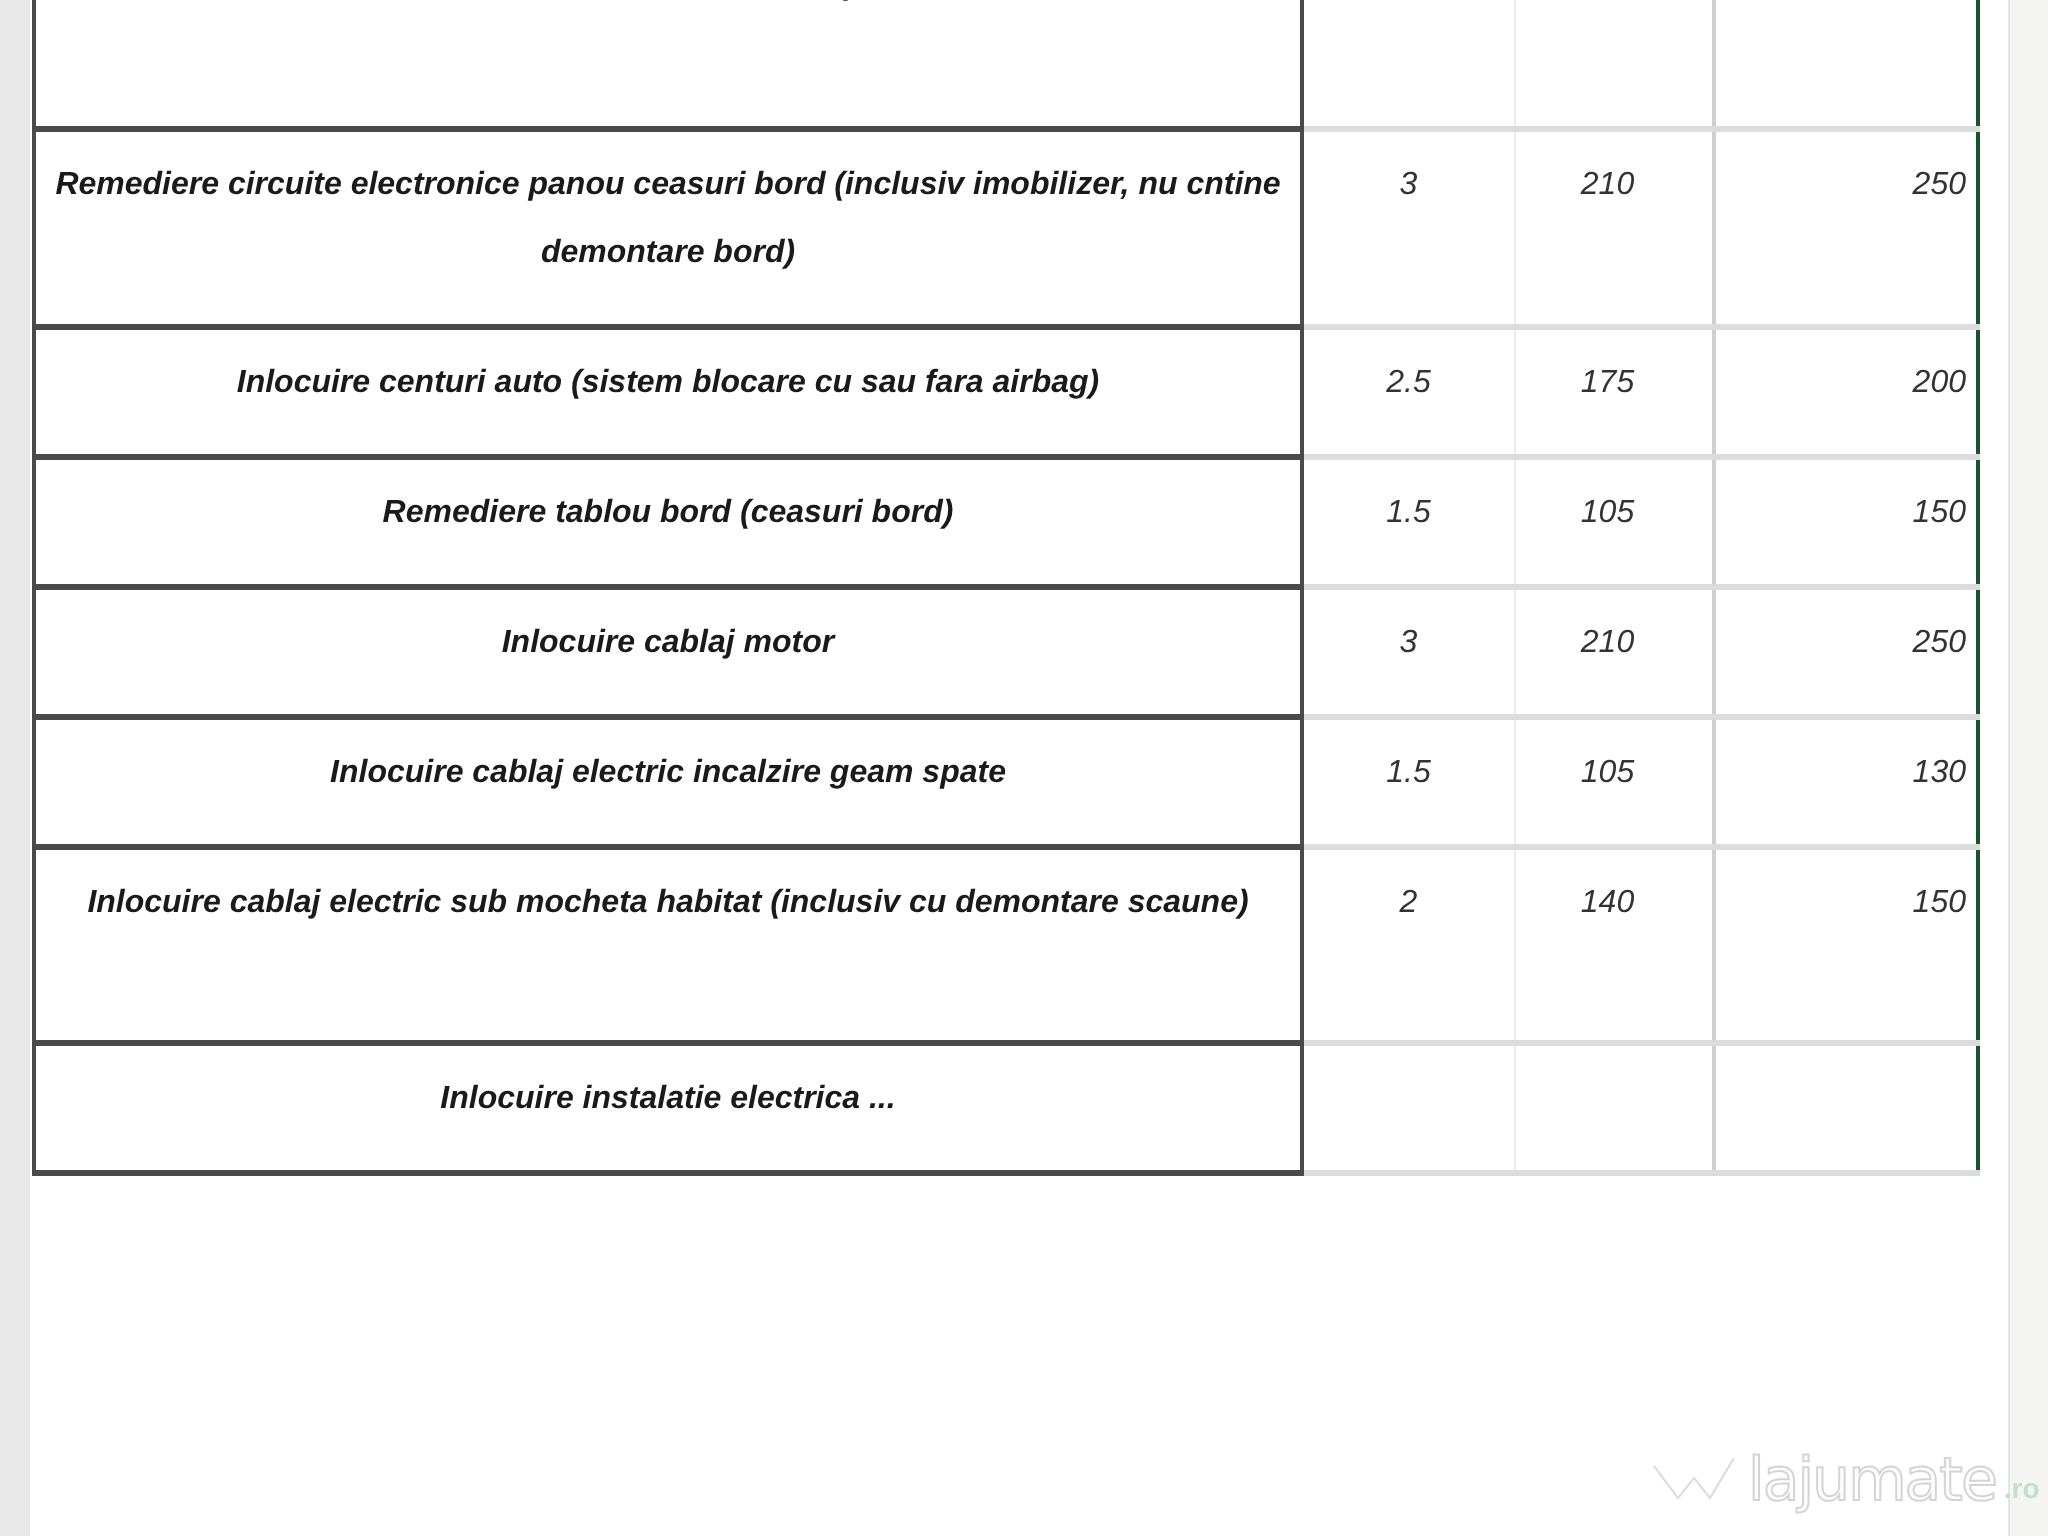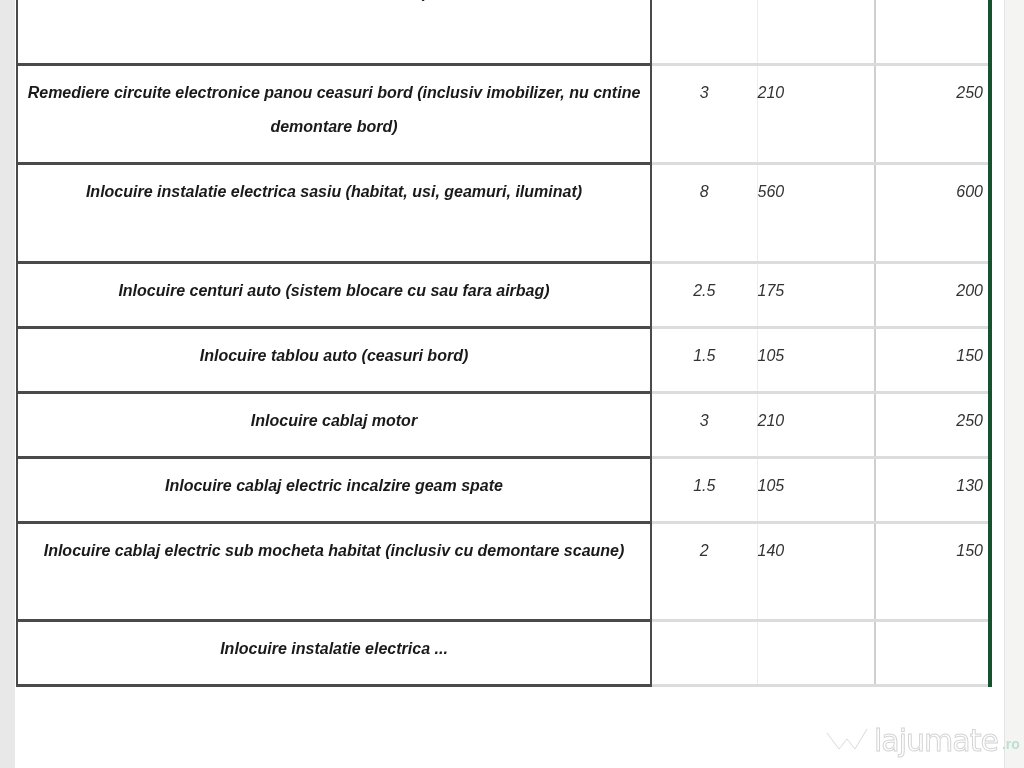--- a/index.html
+++ b/index.html
@@ -19,22 +19,22 @@
     border-bottom:3px solid #4a4a4a;
     line-height:34px; padding-top:10px; box-sizing:border-box;
   }
   td.num {
     border-bottom:3px solid #dcdcdc;
     border-right:1px solid #ececec;
     line-height:34px; padding-top:10px; box-sizing:border-box;
     color:#333;
   }
   td.hours { width:106px; text-align:center; }
-  td.price1 { width:118px; text-align:left; padding-right:6px; border-right:2px solid #cfcfcf; }
-  td.price2 { width:115px; text-align:right; padding-right:5px; border-right:4px solid #14532d; }
+  td.price1 { width:100px; text-align:center; padding-right:6px; border-right:2px solid #cfcfcf; }
+  td.price2 { width:132px; text-align:right; padding-right:5px; border-right:2px solid #14532d; }
   .watermark {
     position:absolute; left:824px; top:720px; height:40px;
     display:flex; align-items:center; gap:4px; opacity:0.9;
   }
   .wm-text { font-size:30px; color:#ffffff; -webkit-text-stroke:1px #d0d0d0; font-family:"DejaVu Sans", sans-serif; letter-spacing:-1px; }
   .wm-tld { font-size:14px; color:#b7dfca; font-weight:bold; margin-top:8px; }
 </style>
 </head>
 <body>
 
@@ -49,34 +49,28 @@
         <td class="num hours">4</td>
         <td class="num price1">280</td>
         <td class="num price2">300</td>
       </tr>
       <tr style="height:99px">
         <td class="desc">Remediere circuite electronice panou ceasuri bord (inclusiv imobilizer, nu cntine demontare bord)</td>
         <td class="num hours">3</td>
         <td class="num price1">210</td>
         <td class="num price2">250</td>
       </tr>
-      <tr style="height:99px">
-        <td class="desc">Inlocuire instalatie electrica sasiu (habitat, usi, geamuri, iluminat)</td>
-        <td class="num hours">8</td>
-        <td class="num price1">560</td>
-        <td class="num price2">600</td>
-      </tr>
       <tr style="height:65px">
         <td class="desc">Inlocuire centuri auto (sistem blocare cu sau fara airbag)</td>
         <td class="num hours">2.5</td>
         <td class="num price1">175</td>
         <td class="num price2">200</td>
       </tr>
       <tr style="height:65px">
-        <td class="desc">Inlocuire tablou auto (ceasuri bord)</td>
+        <td class="desc">Remediere tablou bord (ceasuri bord)</td>
         <td class="num hours">1.5</td>
         <td class="num price1">105</td>
         <td class="num price2">150</td>
       </tr>
       <tr style="height:65px">
         <td class="desc">Inlocuire cablaj motor</td>
         <td class="num hours">3</td>
         <td class="num price1">210</td>
         <td class="num price2">250</td>
       </tr>

